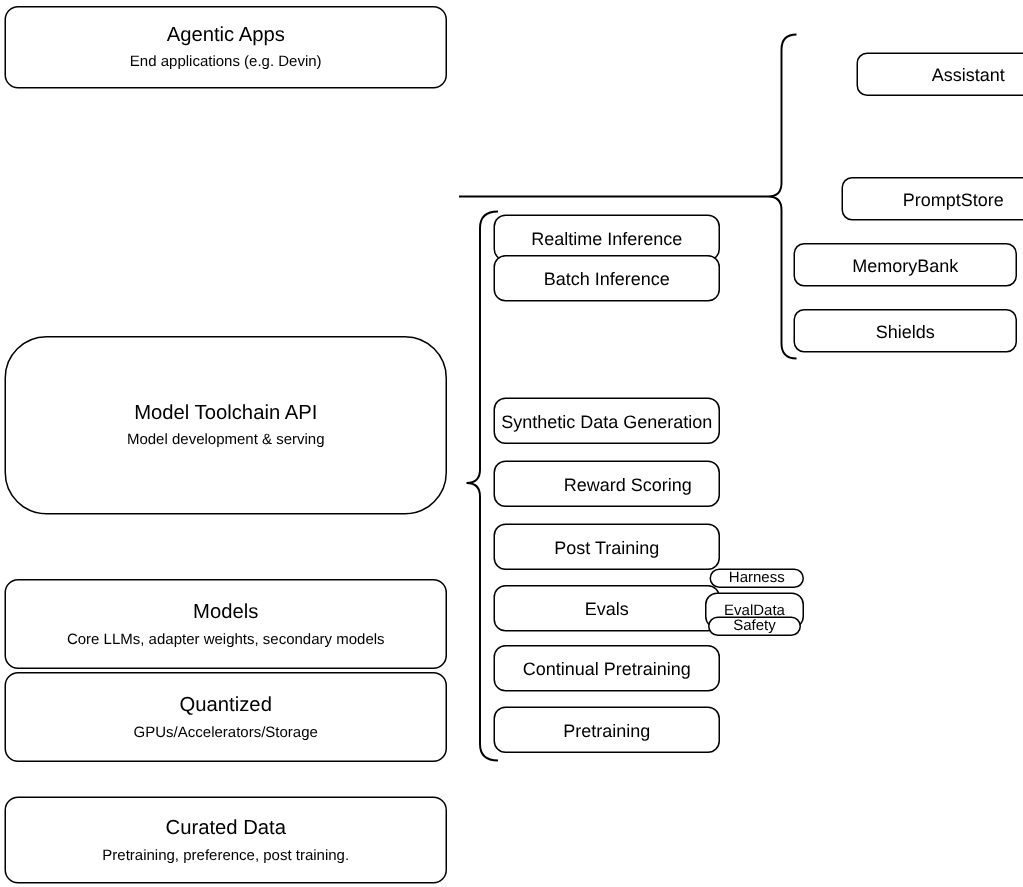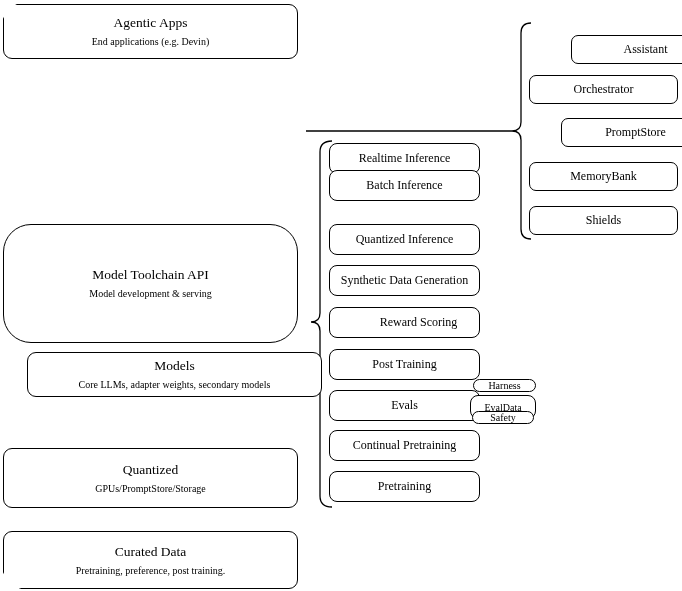--- a/index.html
+++ b/index.html
@@ -1,24 +1,23 @@
 <!DOCTYPE html>
 <html><head>
 <meta charset="utf-8">
 <style>
   html, body { margin: 0; padding: 0; background: #ffffff; }
   .canvas {
     position: relative;
     width: 682px;
     height: 591px;
     background: #ffffff;
-    font-family: Liberation Serif, serif;
+    font-family: Liberation Sans, sans-serif;
     color: #000000;
     overflow: hidden;
-    border-radius: 32px;
   }
   svg.overlay {
     position: absolute;
     left: 0; top: 0;
     z-index: 1;
   }
   .node {
     position: absolute;
     box-sizing: border-box;
     border: 1.3px solid #000000;
@@ -72,43 +71,40 @@
     <div class="title">Agentic Apps</div>
     <div class="subtitle">End applications (e.g. Devin)</div>
   </div>
 
 
   <div class="node big leftcol" style="top:224px;height:119px;">
     <div class="title">Model Toolchain API</div>
     <div class="subtitle">Model development &amp; serving</div>
   </div>
 
-  <div class="node small leftcol" style="top:352px;height:45px;margin-left:24px;">
+  <div class="node small leftcol" style="top:386px;height:60px;">
     <div class="title">Models</div>
     <div class="subtitle">Core LLMs, adapter weights, secondary models</div>
   </div>
 
   <div class="node small leftcol" style="top:448px;height:60px;">
     <div class="title">Quantized</div>
-    <div class="subtitle">GPUs/PromptStore/Storage</div>
+    <div class="subtitle">GPUs/Accelerators/Storage</div>
   </div>
 
   <div class="node small leftcol" style="top:531px;height:58px;">
     <div class="title">Curated Data</div>
     <div class="subtitle">Pretraining, preference, post training.</div>
   </div>
 
   <div class="node mid midcol" style="top:143px;">
     <div class="label">Realtime Inference</div>
   </div>
   <div class="node mid midcol" style="top:170px;">
     <div class="label">Batch Inference</div>
-  </div>
-  <div class="node mid midcol" style="top:224px;">
-    <div class="label">Quantized Inference</div>
   </div>
   <div class="node mid midcol" style="top:265px;">
     <div class="label">Synthetic Data Generation</div>
   </div>
   <div class="node mid midcol" style="top:307px;padding-left:28px;">
     <div class="label">Reward Scoring</div>
   </div>
   <div class="node mid midcol" style="top:349px;">
     <div class="label">Post Training</div>
   </div>
@@ -128,23 +124,20 @@
   <div class="tag" style="left:470px;top:395px;width:66px;height:24px;">
     <span>EvalData</span>
   </div>
   <div class="tag" style="left:472px;top:411px;width:62px;height:13px;">
     <span>Safety</span>
   </div>
 
   <div class="node comp rightcol" style="top:35px;margin-left:42px;">
     <div class="label">Assistant</div>
   </div>
-  <div class="node comp rightcol" style="top:75px;">
-    <div class="label">Orchestrator</div>
-  </div>
   <div class="node comp rightcol" style="top:118px;margin-left:32px;">
     <div class="label">PromptStore</div>
   </div>
   <div class="node comp rightcol" style="top:162px;">
     <div class="label">MemoryBank</div>
   </div>
   <div class="node comp rightcol" style="top:206px;">
     <div class="label">Shields</div>
   </div>
 

